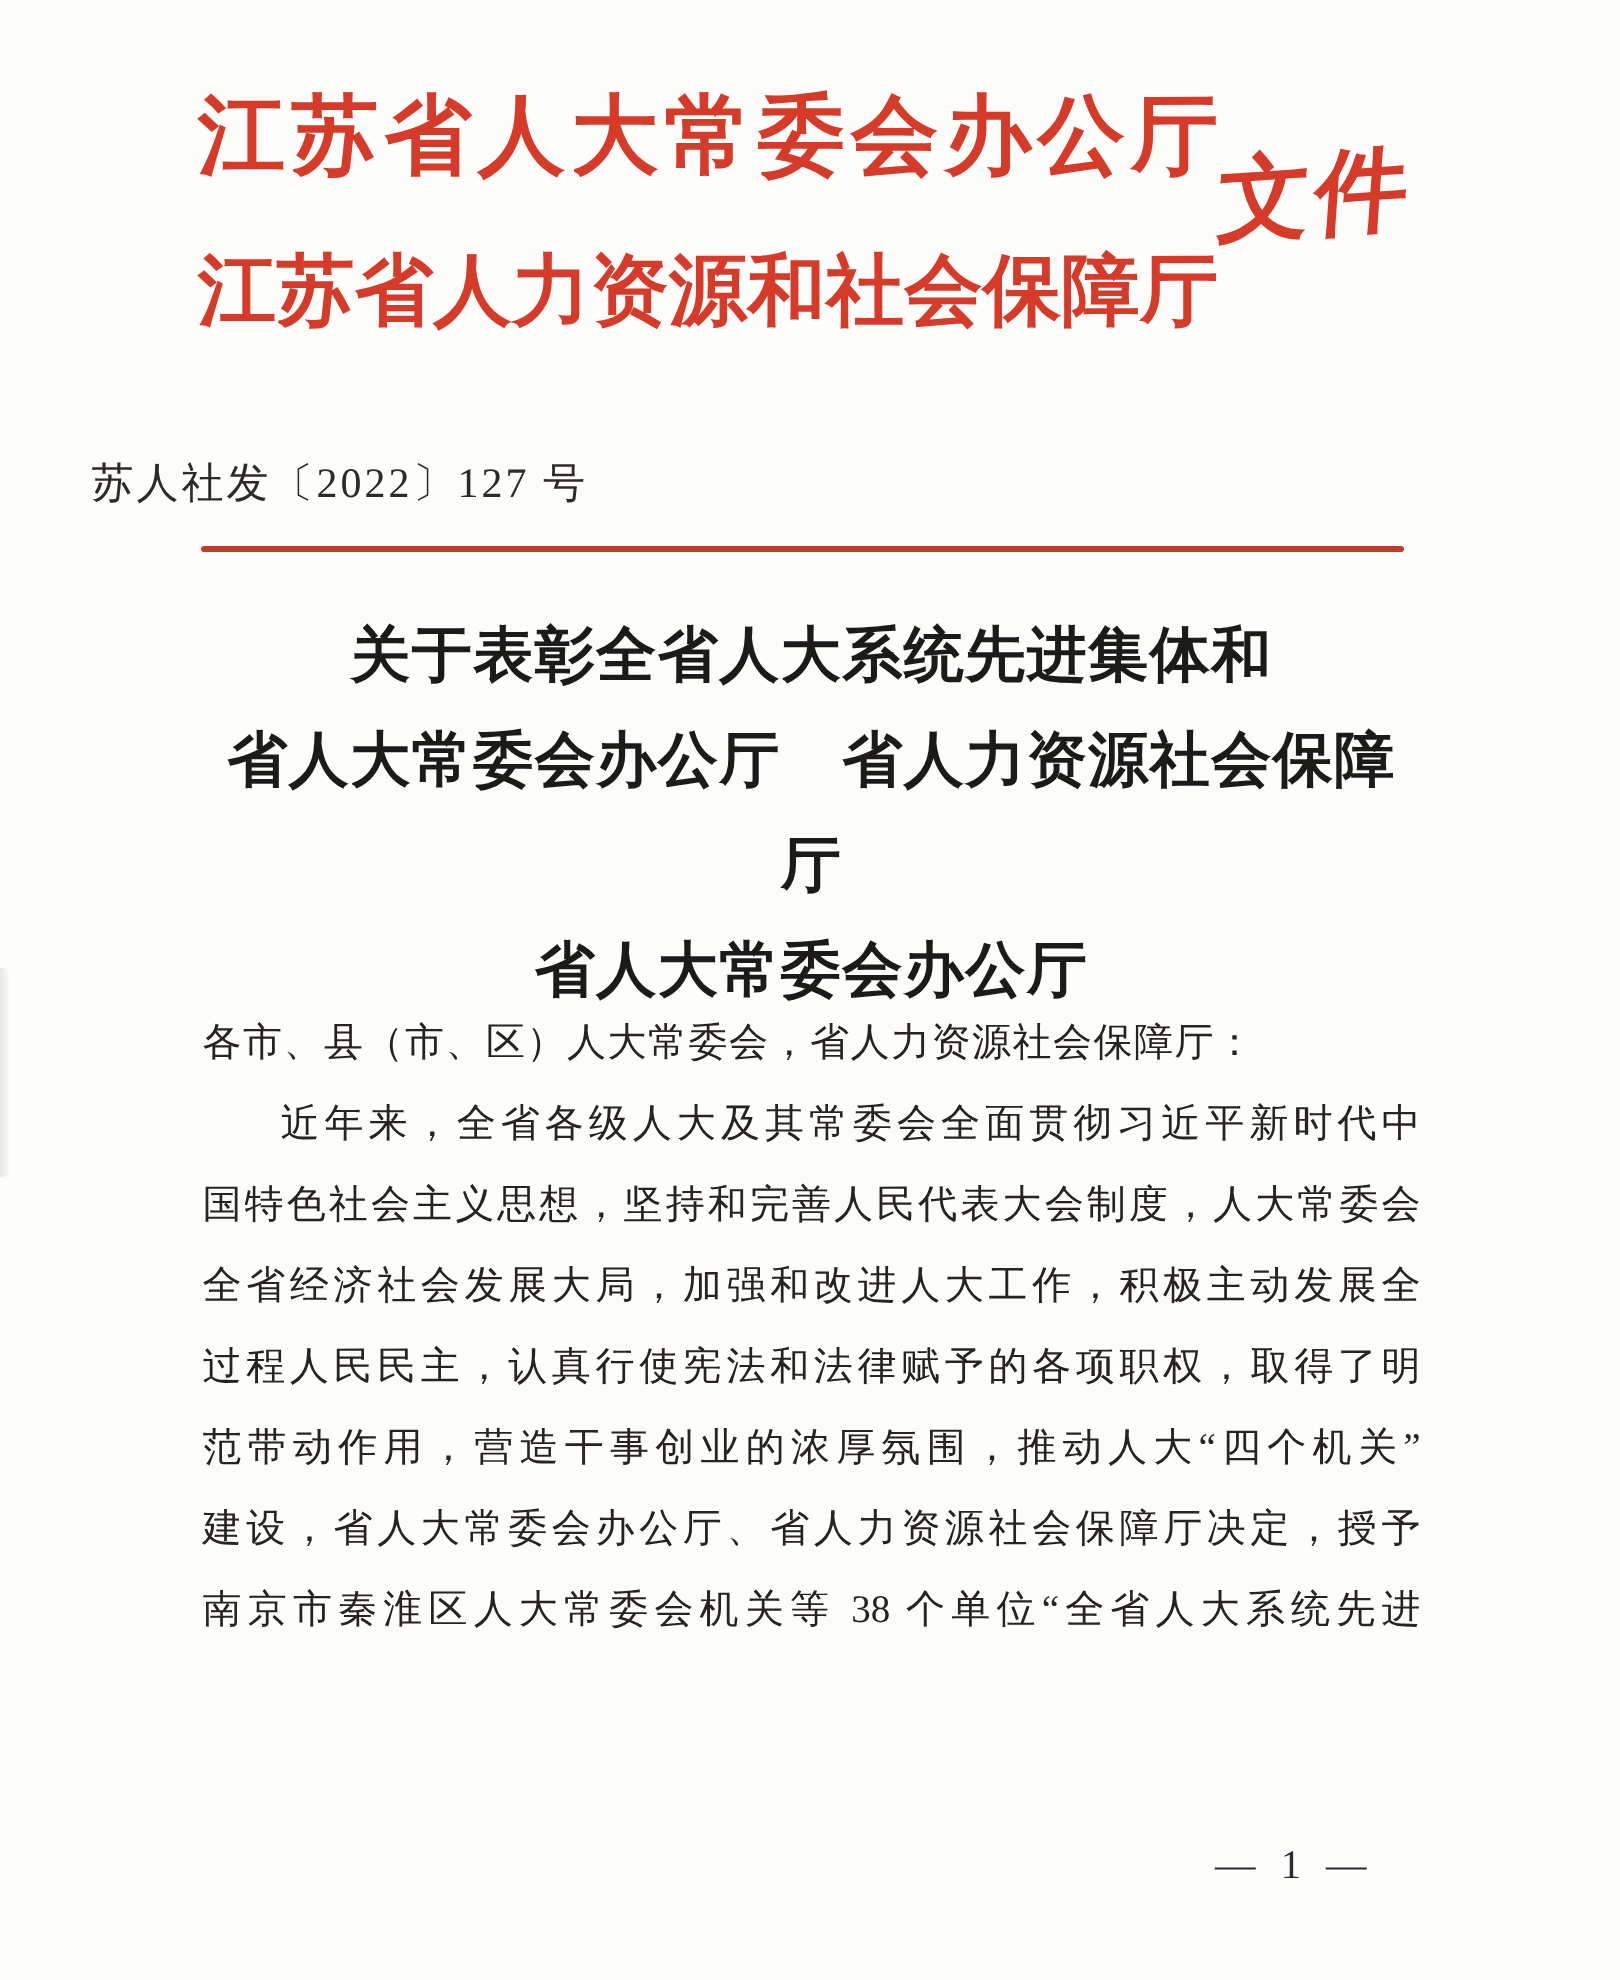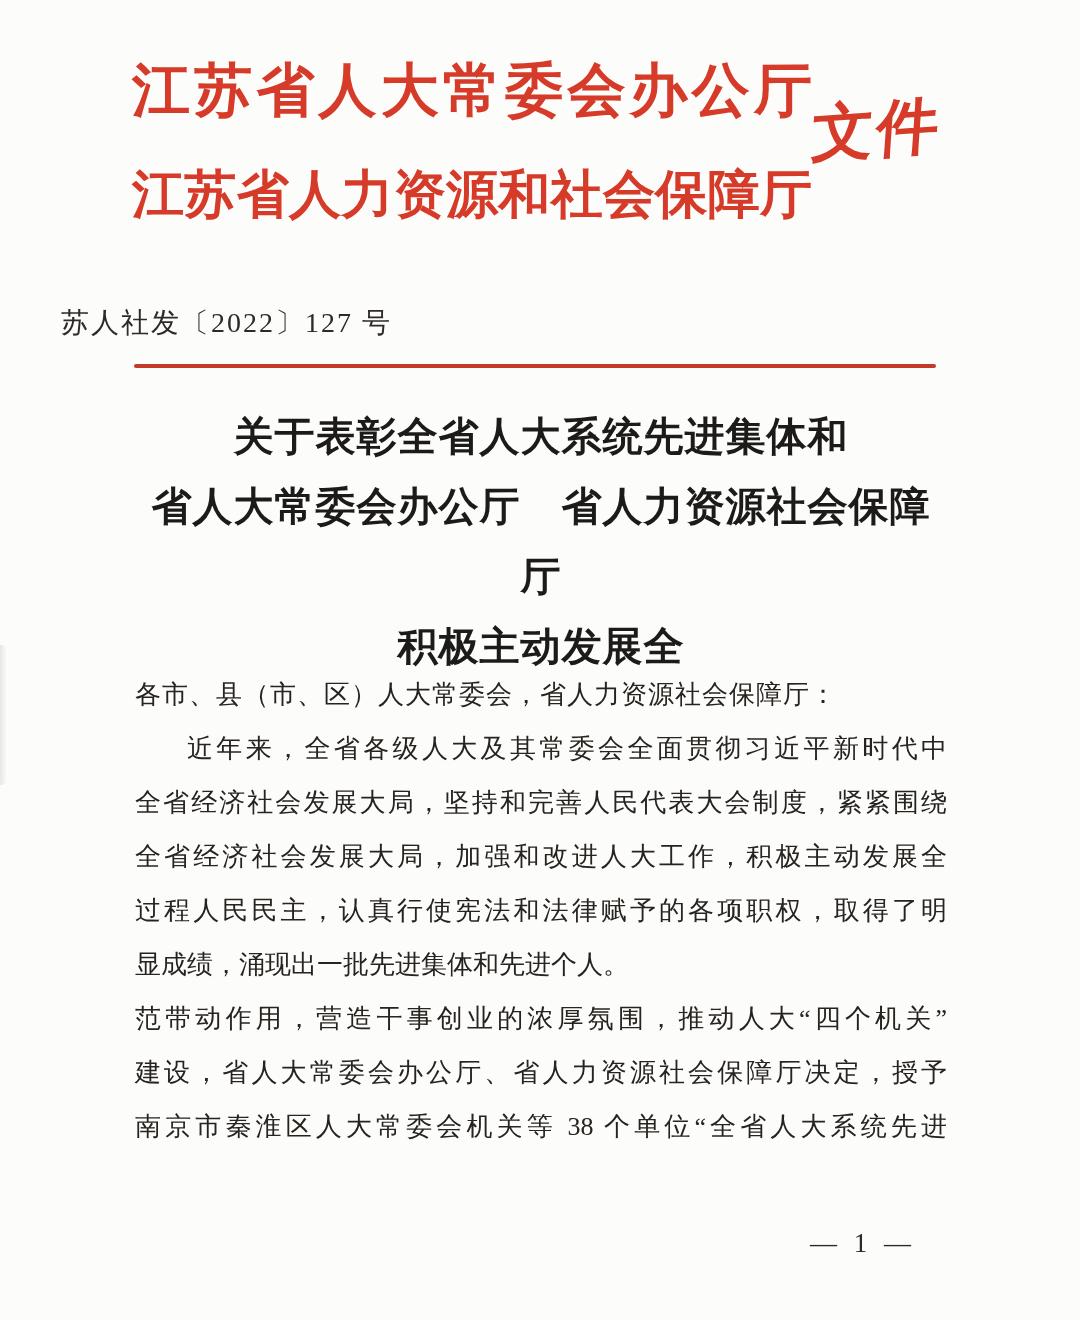--- a/index.html
+++ b/index.html
@@ -123,31 +123,30 @@
 
   <div class="doc-type">文件</div>
 
   <div class="ref-number">苏人社发〔2022〕127 号</div>
 
   <div class="red-rule"></div>
 
   <div class="doc-title">
     <div class="t-line">关于表彰全省人大系统先进集体和</div>
     <div class="t-line">省人大常委会办公厅　省人力资源社会保障厅</div>
-    <div class="t-line">积极主动发展全</div>
+    <div class="t-line">省人大常委会办公厅</div>
   </div>
 
   <div class="body-block">
     <div class="salutation">各市、县（市、区）人大常委会，省人力资源社会保障厅：</div>
     <div id="body-lines">
         <div class="body-line just indent">近年来，全省各级人大及其常委会全面贯彻习近平新时代中</div>
-        <div class="body-line just">全省经济社会发展大局，坚持和完善人民代表大会制度，紧紧围绕</div>
+        <div class="body-line just">国特色社会主义思想，坚持和完善人民代表大会制度，人大常委会</div>
         <div class="body-line just">全省经济社会发展大局，加强和改进人大工作，积极主动发展全</div>
         <div class="body-line just">过程人民民主，认真行使宪法和法律赋予的各项职权，取得了明</div>
-        <div class="body-line">显成绩，涌现出一批先进集体和先进个人。</div>
         <div class="body-line just">范带动作用，营造干事创业的浓厚氛围，推动人大“四个机关”</div>
         <div class="body-line just">建设，省人大常委会办公厅、省人力资源社会保障厅决定，授予</div>
         <div class="body-line just">南京市秦淮区人大常委会机关等 38 个单位“全省人大系统先进</div>
       </div>
   </div>
 
   <div class="page-number">— 1 —</div>
 
   <div class="scan-artifact"></div>
 

